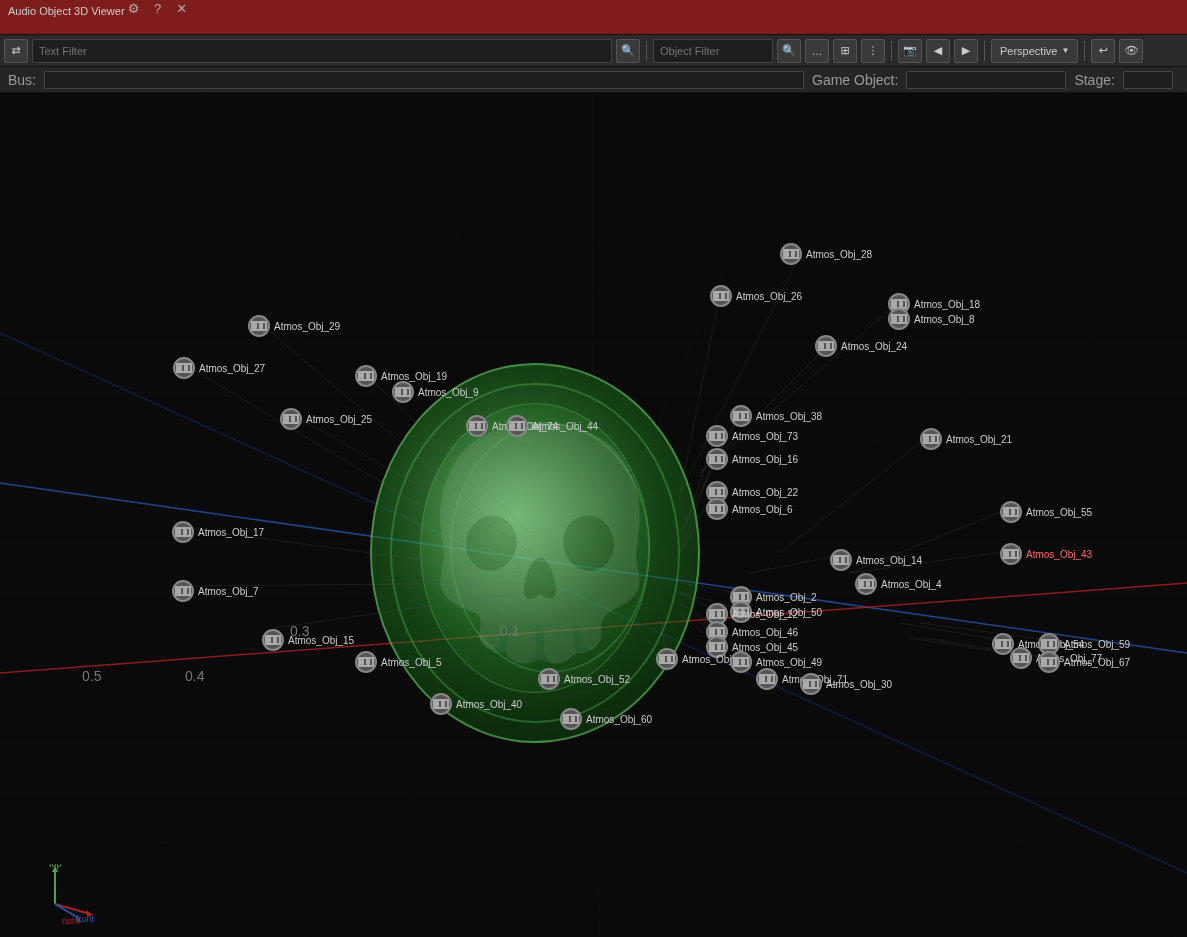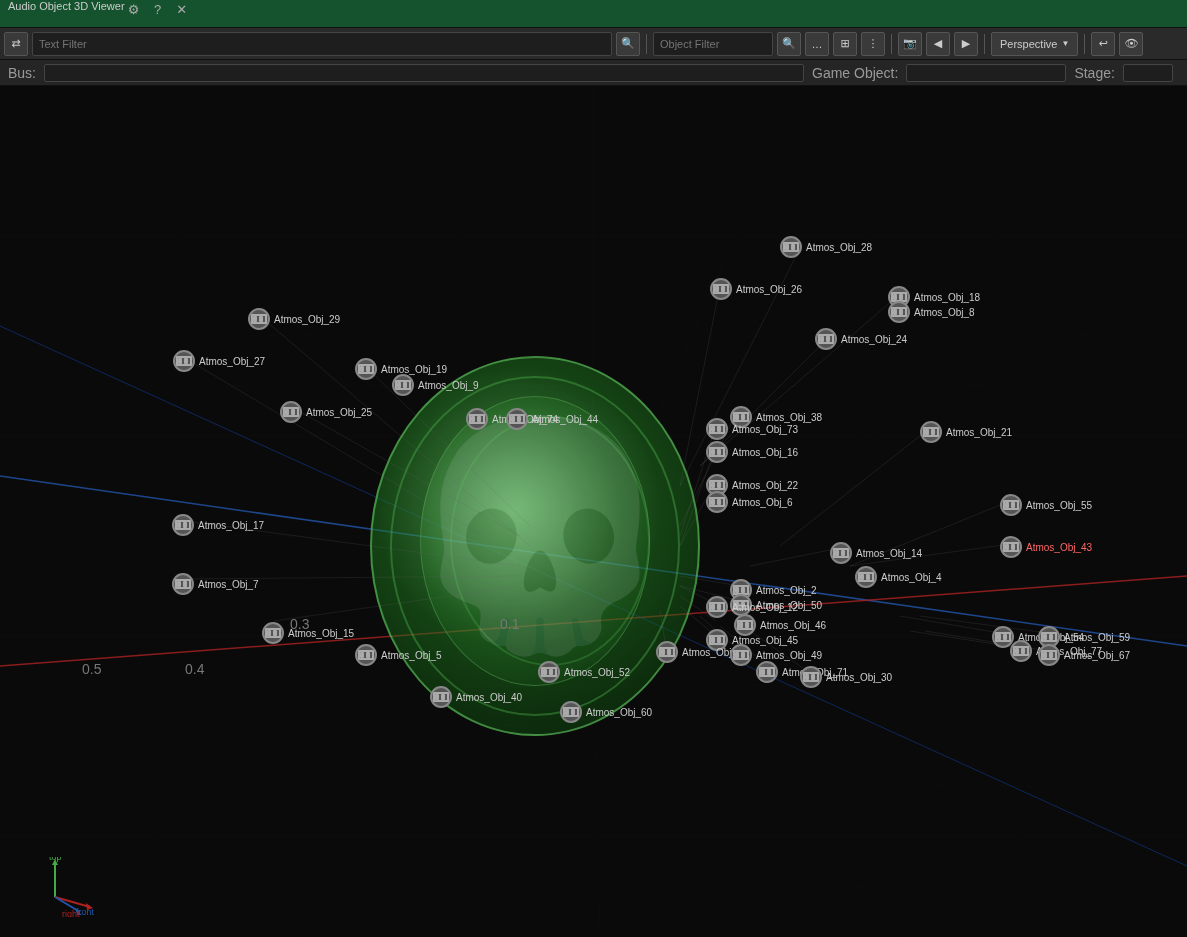--- a/index.html
+++ b/index.html
@@ -8,25 +8,25 @@
       height: 937px;
       background: #1a1a1a;
       font-family: 'Segoe UI', Arial, sans-serif;
       font-size: 11px;
       color: #ccc;
       overflow: hidden;
     }
 
     
     #title-bar {
-      background: #14532d;
+      background: #7f1d1d;
       height: 28px;
       display: flex;
-      align-items: flex-start;
-      padding: 0 8px;
+      align-items: flex-end;
+      padding: 17px 8px;
       border-bottom: 1px solid #111;
     }
     #title-controls {
       display: flex;
       gap: 6px;
     }
     .title-btn {
       width: 18px;
       height: 18px;
       display: flex;
@@ -478,21 +478,21 @@
       </div>
       <div class="audio-obj" style="left: 506px; top: 322px;">
         <div class="audio-obj-icon">
           <svg width="14" height="8">
             <rect x="1" y="1" width="4" height="6" rx="1" fill="#aaa"></rect>
             <rect x="7" y="1" width="4" height="6" rx="1" fill="#aaa"></rect>
           </svg>
         </div>
         <span class="audio-obj-label">Atmos_Obj_44</span>
       </div>
-      <div class="audio-obj" style="left: 730px; top: 320px;">
+      <div class="audio-obj" style="left: 730px; top: 312px;">
         <div class="audio-obj-icon">
           <svg width="14" height="8">
             <rect x="1" y="1" width="4" height="6" rx="1" fill="#aaa"></rect>
             <rect x="7" y="1" width="4" height="6" rx="1" fill="#aaa"></rect>
           </svg>
         </div>
         <span class="audio-obj-label">Atmos_Obj_38</span>
       </div>
       <div class="audio-obj" style="left: 706px; top: 332px;">
         <div class="audio-obj-icon">
@@ -631,21 +631,21 @@
       </div>
       <div class="audio-obj" style="left: 706px; top: 510px;">
         <div class="audio-obj-icon">
           <svg width="14" height="8">
             <rect x="1" y="1" width="4" height="6" rx="1" fill="#aaa"></rect>
             <rect x="7" y="1" width="4" height="6" rx="1" fill="#aaa"></rect>
           </svg>
         </div>
         <span class="audio-obj-label">Atmos_Obj_12</span>
       </div>
-      <div class="audio-obj" style="left: 734px; top: 528px;">
+      <div class="audio-obj" style="left: 706px; top: 528px;">
         <div class="audio-obj-icon">
           <svg width="14" height="8">
             <rect x="1" y="1" width="4" height="6" rx="1" fill="#aaa"></rect>
             <rect x="7" y="1" width="4" height="6" rx="1" fill="#aaa"></rect>
           </svg>
         </div>
         <span class="audio-obj-label">Atmos_Obj_46</span>
       </div>
       <div class="audio-obj" style="left: 706px; top: 543px;">
         <div class="audio-obj-icon">

